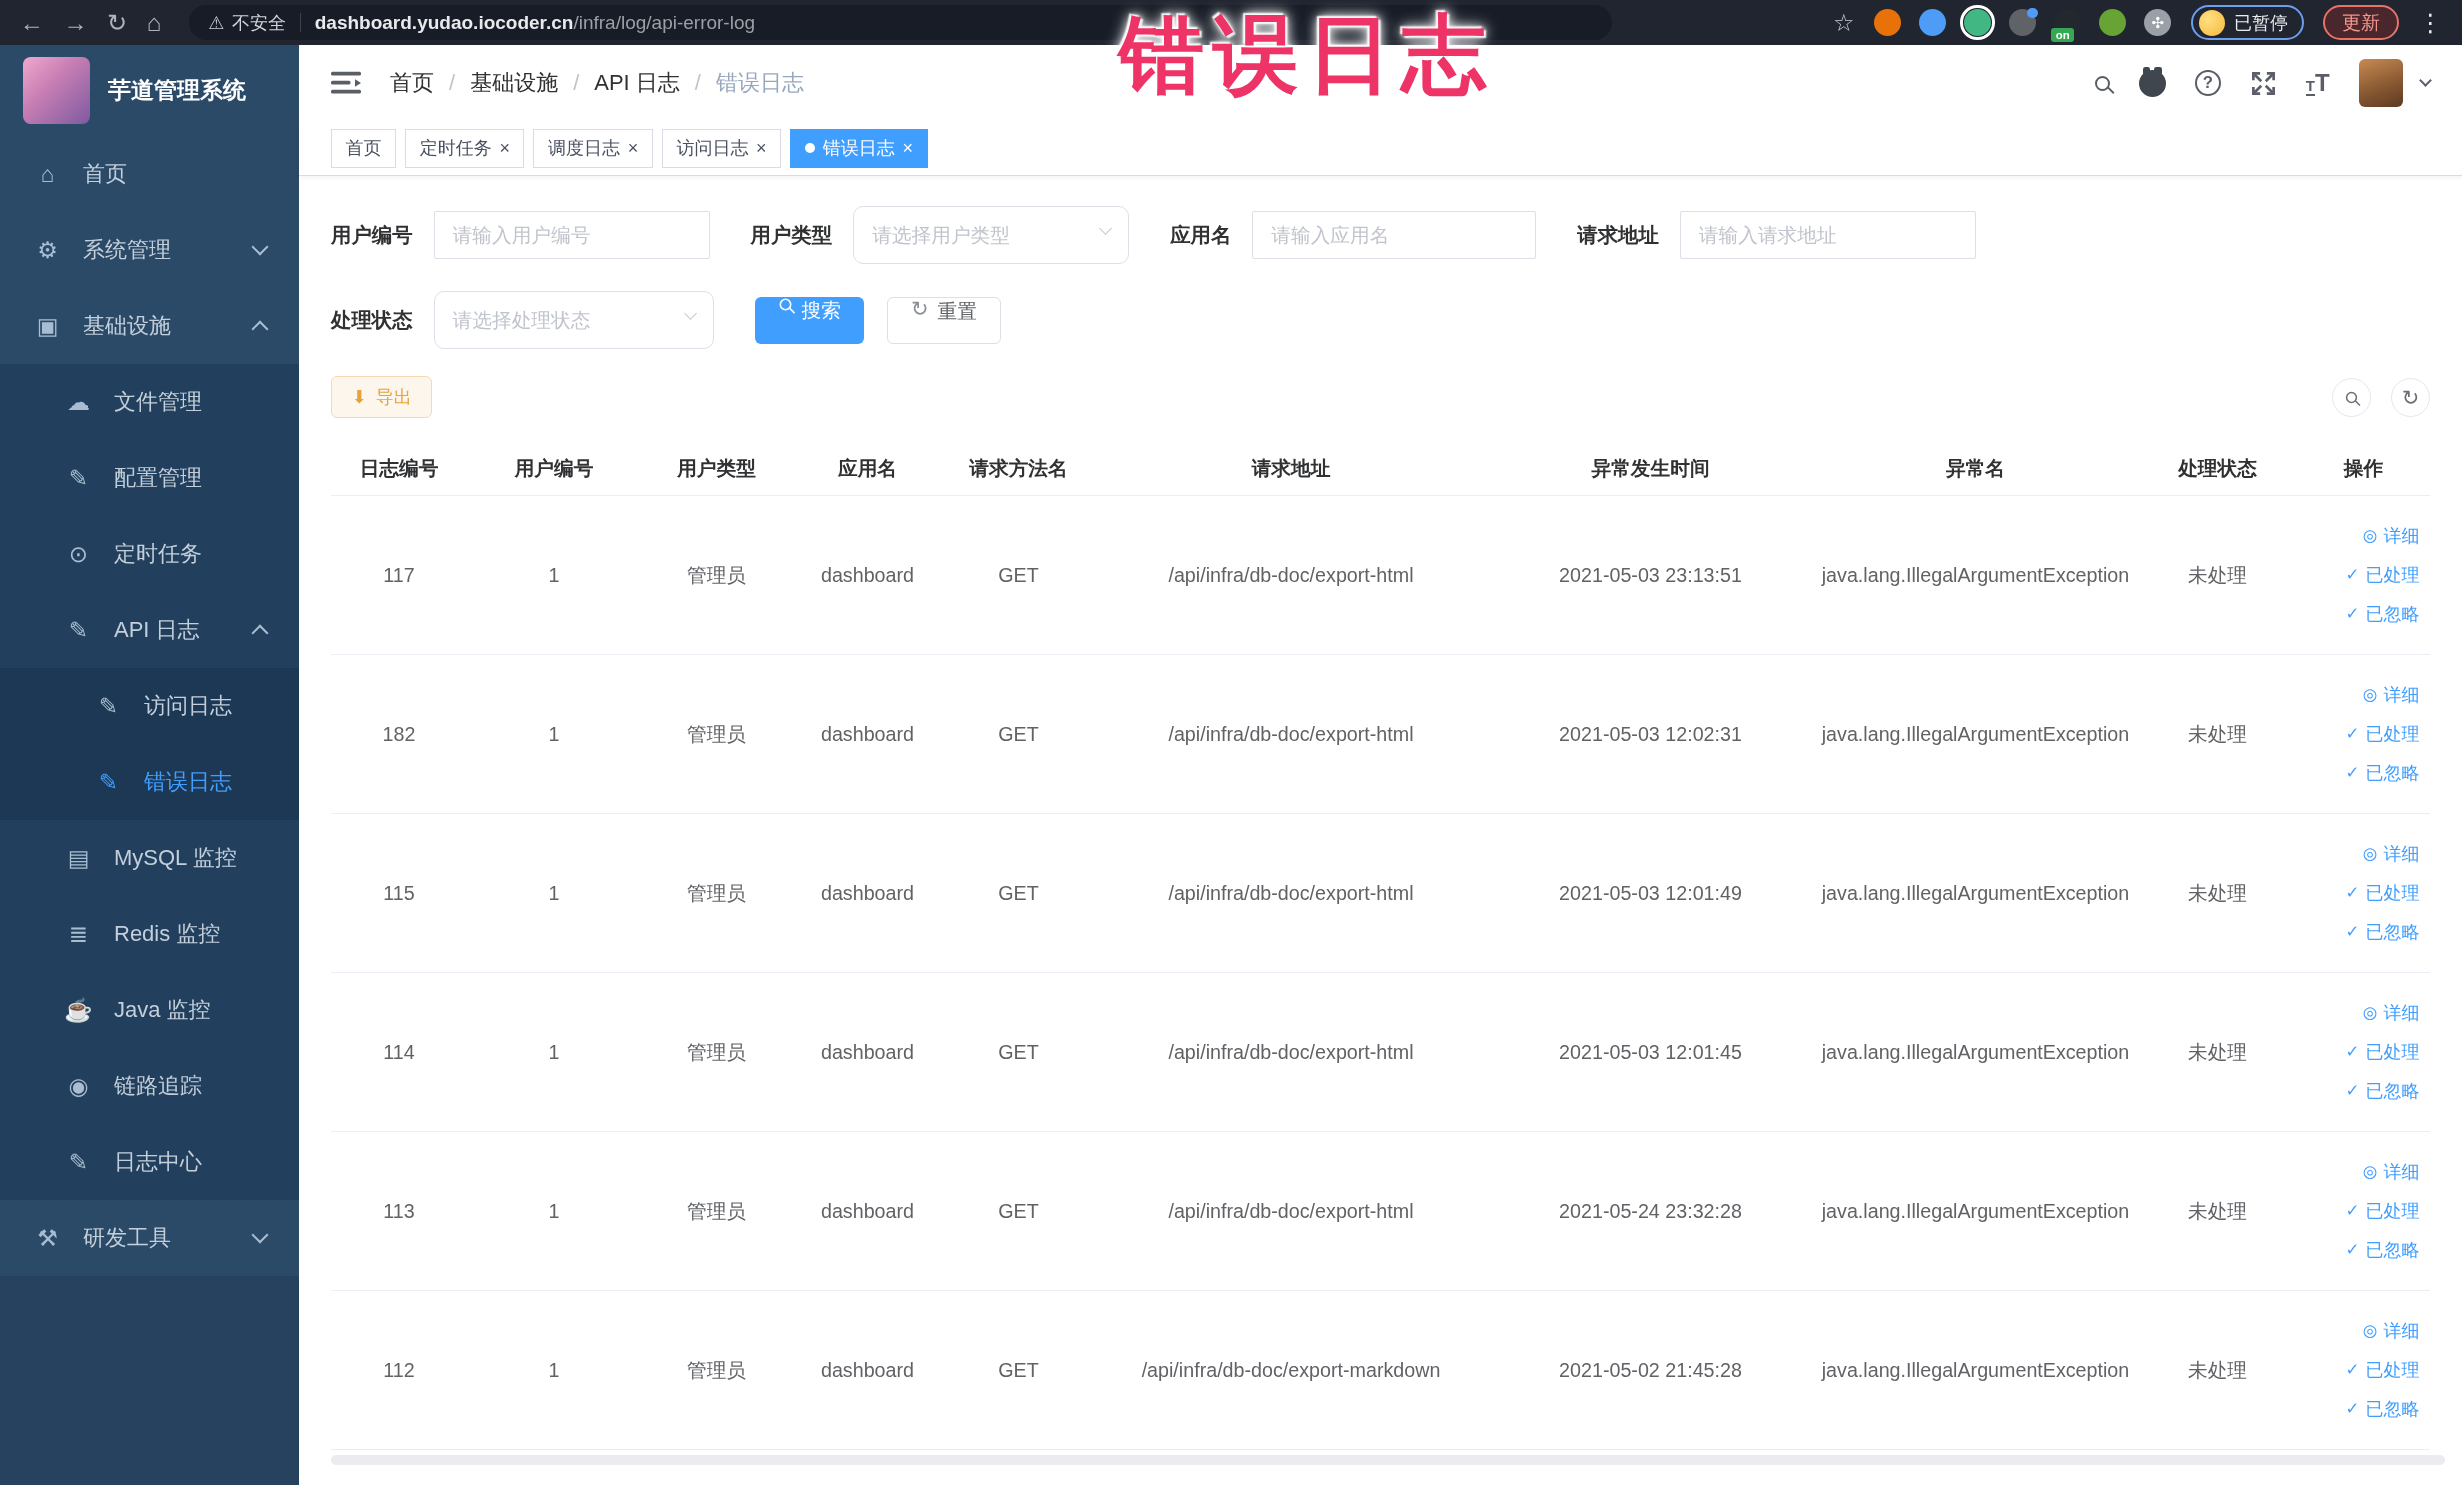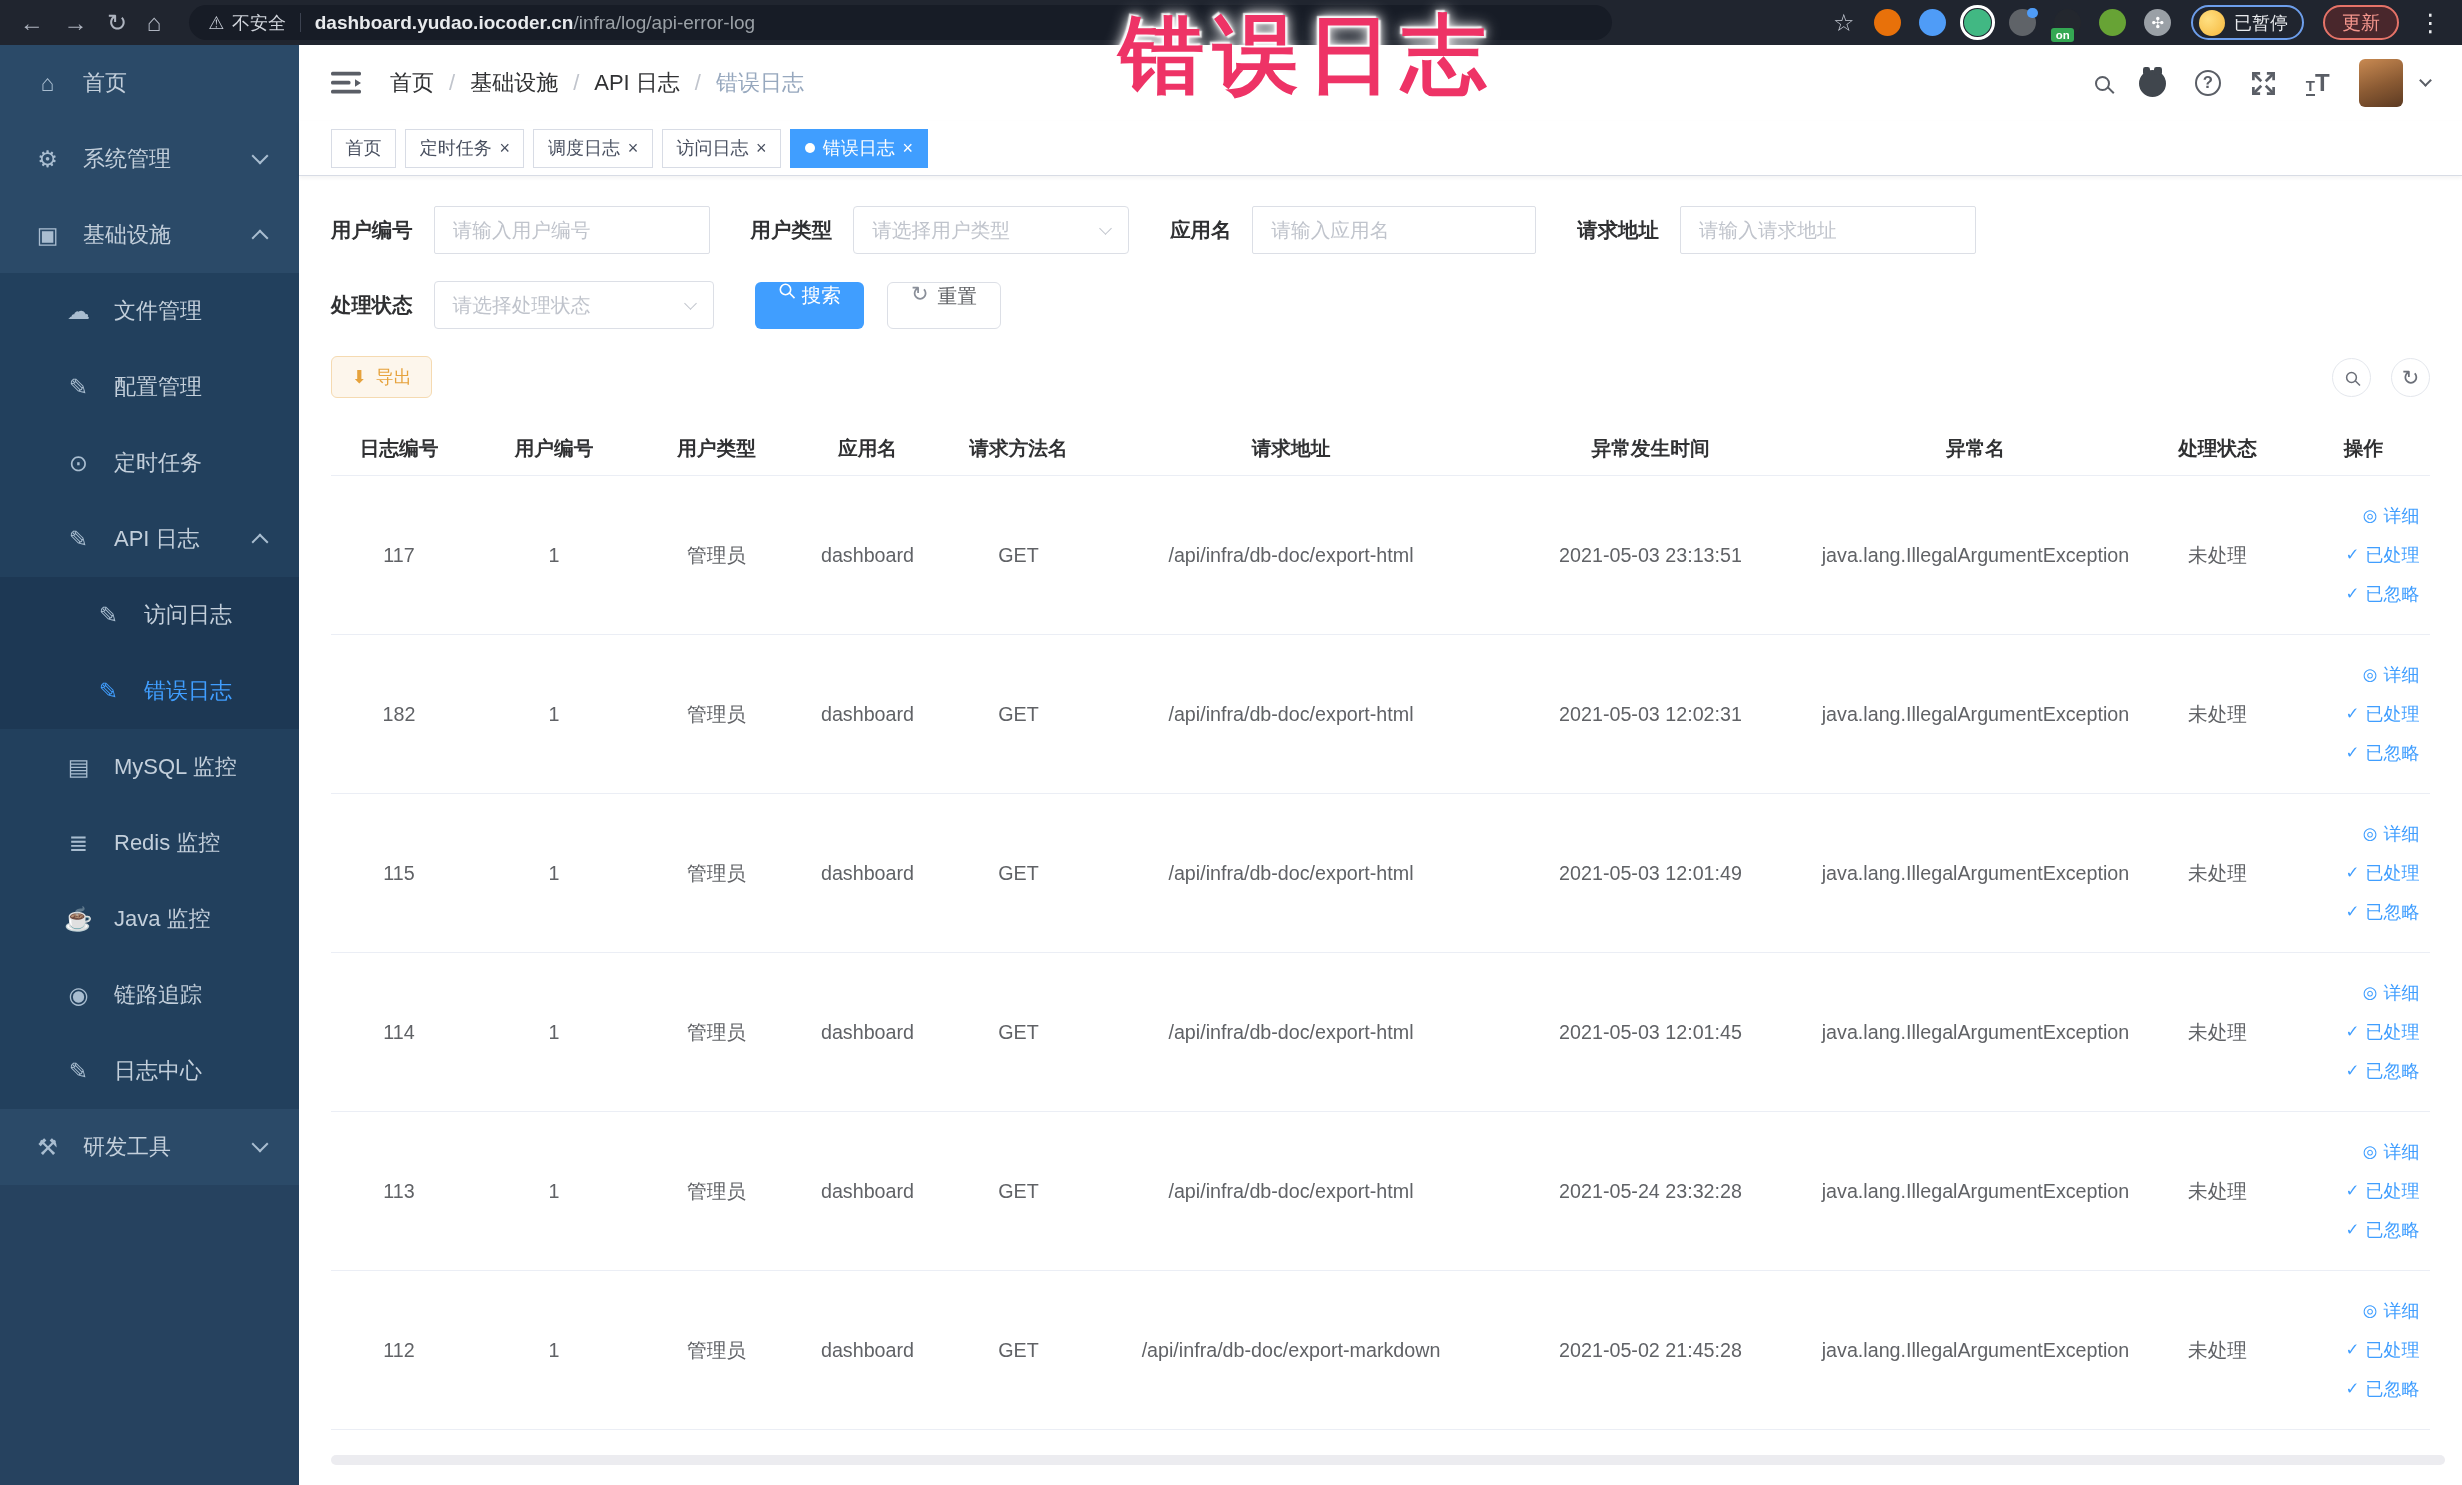--- a/index.html
+++ b/index.html
@@ -97,21 +97,21 @@
   .tag .close{font-size:18px;line-height:1}
 
   
   .content{flex:1;padding:30px 32px 0 32px;overflow:hidden;position:relative}
   .filter-row{display:flex;align-items:center;margin-bottom:27px}
   .f-item{display:flex;align-items:center;margin-right:41px}
   .f-label{font-size:20.4px;font-weight:bold;color:#303133;margin-right:21px;white-space:nowrap}
   .inp{height:48px;border:1.5px solid #dcdfe6;border-radius:2px;padding:0 18px;font-size:19.7px;
        color:#606266;outline:none;font-family:"Liberation Sans",sans-serif}
   .inp::placeholder{color:#c0c4cc}
-  .sel{height:48px;border:1.5px solid #dcdfe6;border-radius:4px;padding:0 18px;font-size:19.7px;
+  .sel{height:58px;border:1.5px solid #dcdfe6;border-radius:10px;padding:0 18px;font-size:19.7px;
        color:#c0c4cc;display:flex;align-items:center;position:relative;cursor:pointer}
   .sel .sel-caret{position:absolute;right:18px;width:9px;height:9px;top:16.7px;
        border-right:1.5px solid #c0c4cc;border-bottom:1.5px solid #c0c4cc;transform:rotate(45deg)}
   .date-range{height:48px;border:1.5px solid #dcdfe6;border-radius:6px;padding:0 15px;
        display:flex;align-items:center;font-size:19.7px;color:#c0c4cc;gap:13.6px;cursor:text}
   .cal-ic{font-size:19.7px;color:#c0c4cc}
   .btn{height:47px;border-radius:6px;font-size:19.7px;display:flex;align-items:flex-start;
        gap:9px;padding:0 23px;cursor:pointer;border:none;white-space:nowrap;
        font-family:"Liberation Sans",sans-serif}
   .btn-primary{background:#409eff;color:#fff}
@@ -182,20 +182,24 @@
       <span class="paused-label">已暂停</span>
     </div>
     <div class="update-btn">更新</div>
     <span class="kebab">⋮</span>
   </div>
 </div>
 
 <div class="app">
 
   <aside class="sidebar">
+    <div class="logo-row">
+      <span class="logo-img"></span>
+      <span class="logo-title">芋道管理系统</span>
+    </div>
     <nav class="menu" id="menu-slot">
         <div class="m-item d0">
     <span class="s-icon">⌂</span>
     <span class="s-label">首页</span>
 
   </div>
         <div class="m-item d0">
     <span class="s-icon">⚙</span>
     <span class="s-label">系统管理</span>
     <span class="chevron down"></span>

